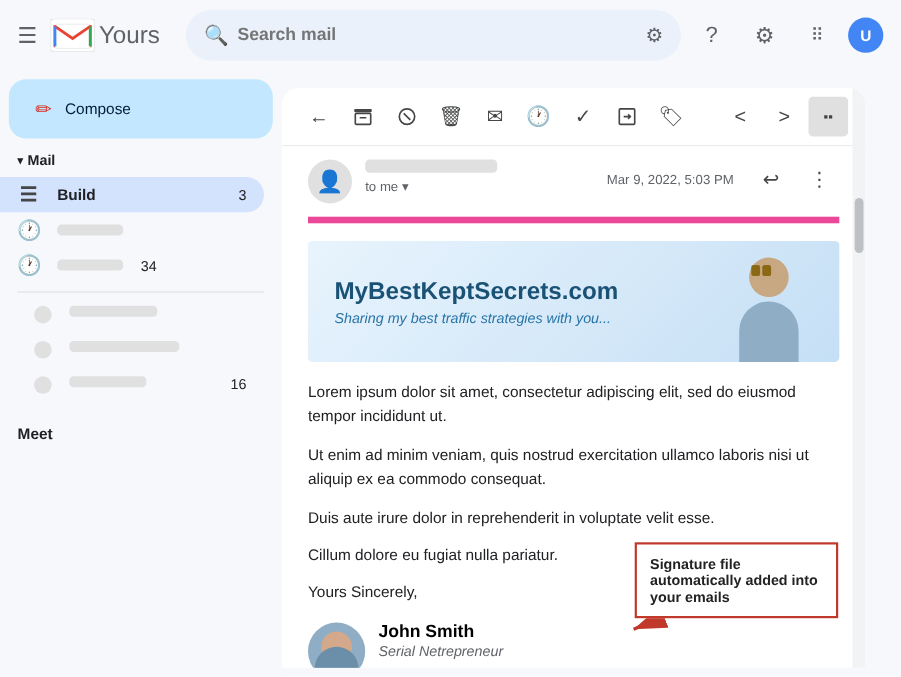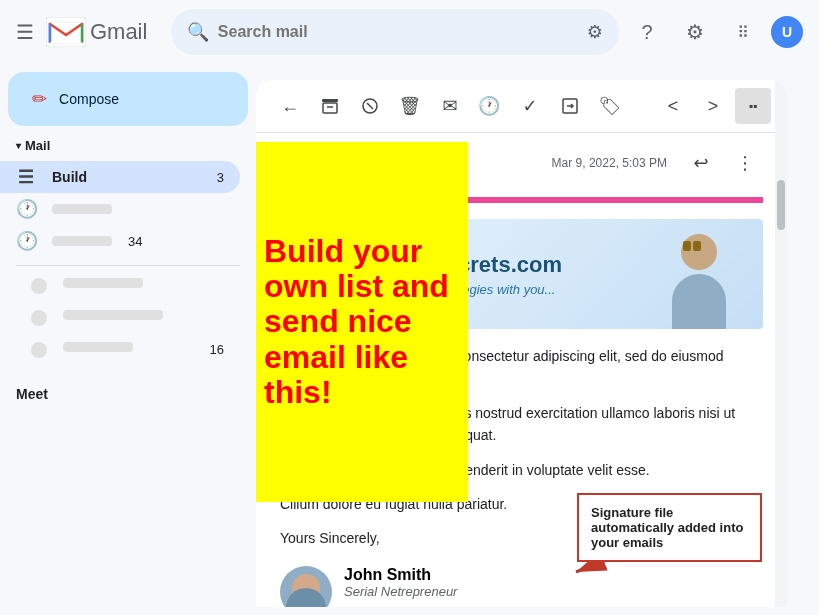--- a/index.html
+++ b/index.html
@@ -168,21 +168,21 @@
       <path d="M4 26V8l16 11L36 8v18" fill="none" stroke="#EA4335" stroke-width="2.5"></path>
       <path d="M4 8l16 11L36 8" fill="none" stroke="#EA4335" stroke-width="2.5"></path>
       <rect x="4" y="8" width="0" height="18" fill="#4285F4"></rect>
       <rect x="36" y="8" width="0" height="18" fill="#34A853"></rect>
 
       <path d="M4 7 Q4 5 6 5 L34 5 Q36 5 36 7 L36 25 Q36 27 34 27 L6 27 Q4 27 4 25 Z" fill="white" stroke="#ddd" stroke-width="0.5"></path>
       <path d="M4 7 L20 18 L36 7" fill="none" stroke="#EA4335" stroke-width="2.5" stroke-linecap="round"></path>
       <line x1="4" y1="7" x2="4" y2="25" stroke="#4285F4" stroke-width="2.5"></line>
       <line x1="36" y1="7" x2="36" y2="25" stroke="#34A853" stroke-width="2.5"></line>
     </svg>
-    <span class="gmail-text">Gmail</span>
+    <span class="gmail-text">Yours</span>
   </div>
   <div class="search-bar">
     <span class="search-icon">🔍</span>
     <input type="text" placeholder="Search mail" style="">
     <span class="search-tune-icon">⚙</span>
   </div>
   <div class="top-right-icons">
     <button class="icon-btn">?</button>
     <button class="icon-btn">⚙</button>
     <button class="icon-btn">
@@ -240,23 +240,20 @@
       </div>
     </div>
 
     <div class="meet-section">
       <span>Meet</span>
     </div>
   </div>
 
   <div class="email-wrapper" style="flex:1; margin: 8px 16px 8px 0; position:relative;">
 
-    <div style="position:absolute; left:-8px; top:70px; width:220px; height:360px; background:#ffff00; z-index:20; display:flex; align-items:center; justify-content:center; padding:16px;">
-      <div style="font-size:32px; font-weight:900; color:#ff0000; line-height:1.1;">Build your own list and send nice email like this!</div>
-    </div>
 
     <div class="email-view">
 
       <div class="email-toolbar">
         <button class="toolbar-btn">←</button>
         <button class="toolbar-btn">
           <svg width="20" height="20" viewBox="0 0 20 20" fill="none">
             <rect x="2" y="3" width="16" height="3" rx="1" fill="#444746"></rect>
             <rect x="3" y="7" width="14" height="10" rx="1" stroke="#444746" stroke-width="1.5" fill="none"></rect>
             <line x1="7" y1="11" x2="13" y2="11" stroke="#444746" stroke-width="1.5"></line>

